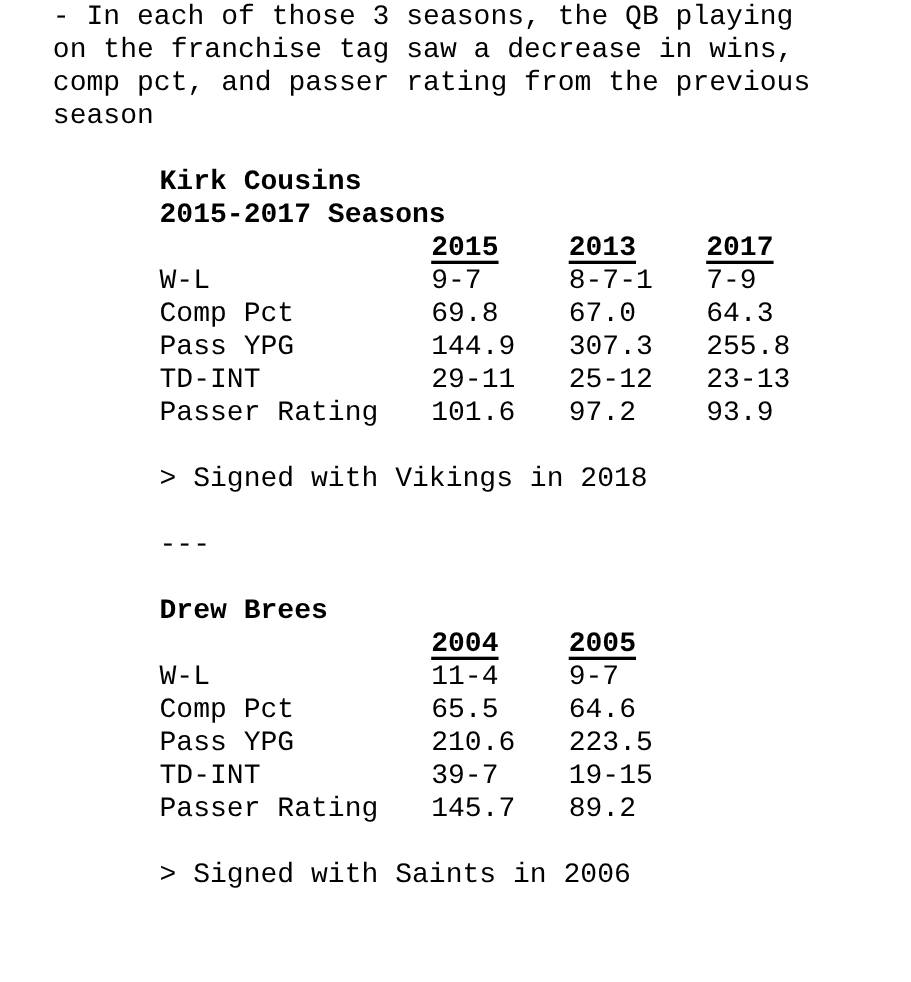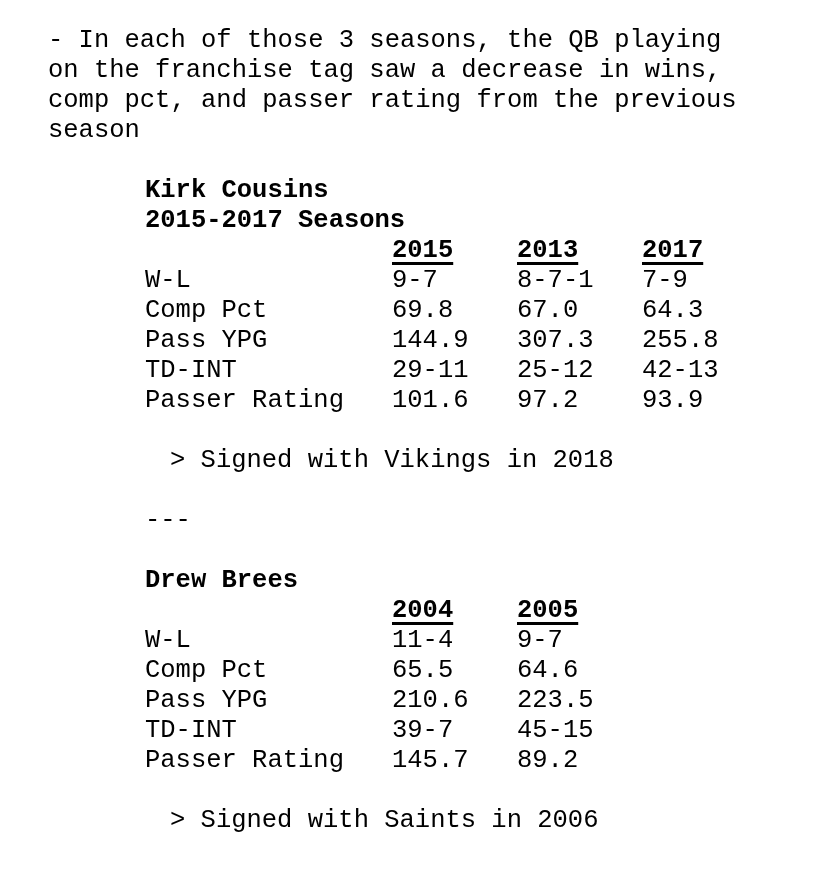--- a/index.html
+++ b/index.html
@@ -3,35 +3,35 @@
 <meta charset="utf-8">
 <style>
   * { margin:0; padding:0; box-sizing:border-box; }
   html, body { background:#ffffff; }
   body {
     width:828px; height:893px; overflow:hidden;
     font-family:"Liberation Mono","DejaVu Sans Mono",monospace;
     font-size:25.5px; line-height:30px; color:#000000;
     -webkit-font-smoothing:antialiased;
   }
-  .doc { padding:26px 0 0 48px; }
+  .doc { padding:1px 0 0 48px; }
   .intro { width:700px; }
   .section { margin-left:97px; margin-top:30px; }
   .bold { font-weight:bold; }
   .trow { display:flex; height:30px; }
   .tlabel { width:247px; }
   .tval { width:125px; }
   .year {
     font-weight:bold;
     text-decoration:underline;
     text-decoration-thickness:3px;
     text-underline-offset:5px;
     margin-top:32px;
   }
-  .note { margin-top:30px;margin-left:25px; }
+  .note { margin-top:30px; }
   .sep { margin-left:97px; margin-top:30px; }
 </style>
 </head>
 <body>
 
 <div class="doc">
 
   <p class="intro">- In each of those 3 seasons, the QB playing on the franchise tag saw a decrease in wins, comp pct, and passer rating from the previous season</p>
 
   <section class="section">
@@ -60,21 +60,21 @@
     <div class="trow">
       <span class="tlabel">Pass YPG</span>
       <span class="tval">144.9</span>
       <span class="tval">307.3</span>
       <span class="tval">255.8</span>
     </div>
     <div class="trow">
       <span class="tlabel">TD-INT</span>
       <span class="tval">29-11</span>
       <span class="tval">25-12</span>
-      <span class="tval">42-13</span>
+      <span class="tval">23-13</span>
     </div>
     <div class="trow">
       <span class="tlabel">Passer Rating</span>
       <span class="tval">101.6</span>
       <span class="tval">97.2</span>
       <span class="tval">93.9</span>
     </div>
 
     <div class="note">&gt; Signed with Vikings in 2018</div>
   </section>
@@ -101,21 +101,21 @@
       <span class="tval">64.6</span>
     </div>
     <div class="trow">
       <span class="tlabel">Pass YPG</span>
       <span class="tval">210.6</span>
       <span class="tval">223.5</span>
     </div>
     <div class="trow">
       <span class="tlabel">TD-INT</span>
       <span class="tval">39-7</span>
-      <span class="tval">45-15</span>
+      <span class="tval">19-15</span>
     </div>
     <div class="trow">
       <span class="tlabel">Passer Rating</span>
       <span class="tval">145.7</span>
       <span class="tval">89.2</span>
     </div>
 
     <div class="note">&gt; Signed with Saints in 2006</div>
   </section>
 

